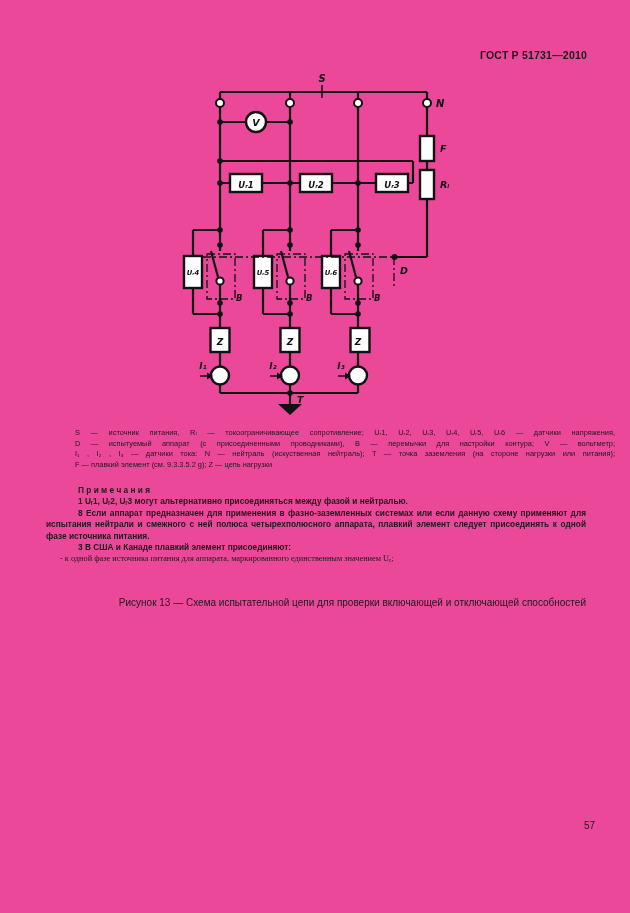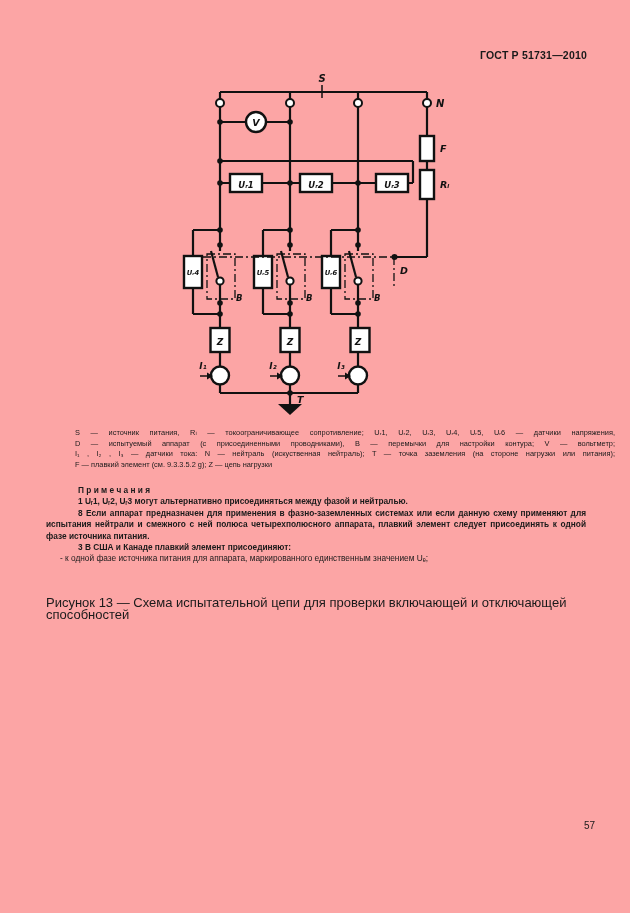--- a/index.html
+++ b/index.html
@@ -1,41 +1,41 @@
 <!DOCTYPE html>
 <html><head>
 <meta charset="utf-8">
 <style>
   html,body{margin:0;padding:0;background:#e8e8e8;}
   .page{
-    position:relative;width:630px;height:913px;background:#fca5a5;
+    position:relative;width:630px;height:913px;background:#ec4899;
     font-family:"Liberation Sans","DejaVu Sans",sans-serif;color:#1a1a1a;
     margin:0 auto;overflow:hidden;
   }
   .header{
     position:absolute;top:49px;right:43px;
     font-size:10.5px;font-weight:bold;letter-spacing:.2px;
   }
   .diagram-svg{position:absolute;left:0;top:0;}
   .legend{
     position:absolute;left:46px;top:428px;width:540px;
     font-size:7.4px;line-height:10.6px;margin-left:29px;
   }
   .legend .jline{text-align:justify;text-align-last:justify;}
   .legend .cline{text-align:left;}
   .notes{
     position:absolute;left:46px;top:485px;width:540px;
     font-size:8.3px;line-height:11.4px;text-align:justify;
   }
   .notes p{margin:0;}
   .in1{text-indent:32px;font-weight:bold;}
-  .in2{text-indent:14px;}
+  .in2{text-indent:14px;font-family:Liberation Serif, serif;}
   .caption{
     position:absolute;left:46px;top:597px;width:540px;
-    font-size:13px;line-height:11.6px;text-align:left;
+    font-size:10px;line-height:11.6px;text-align:right;
   }
   .page-number{
     position:absolute;top:820px;right:35px;font-size:10px;
   }
   
   .w{stroke:#111;stroke-width:2.2;fill:none;}
   .w-thin{stroke:#111;stroke-width:1.5;fill:none;}
   .box{stroke:#111;stroke-width:2.4;fill:#fff;}
   .term{stroke:#111;stroke-width:2;fill:#fff;}
   .dot{fill:#111;stroke:none;}

